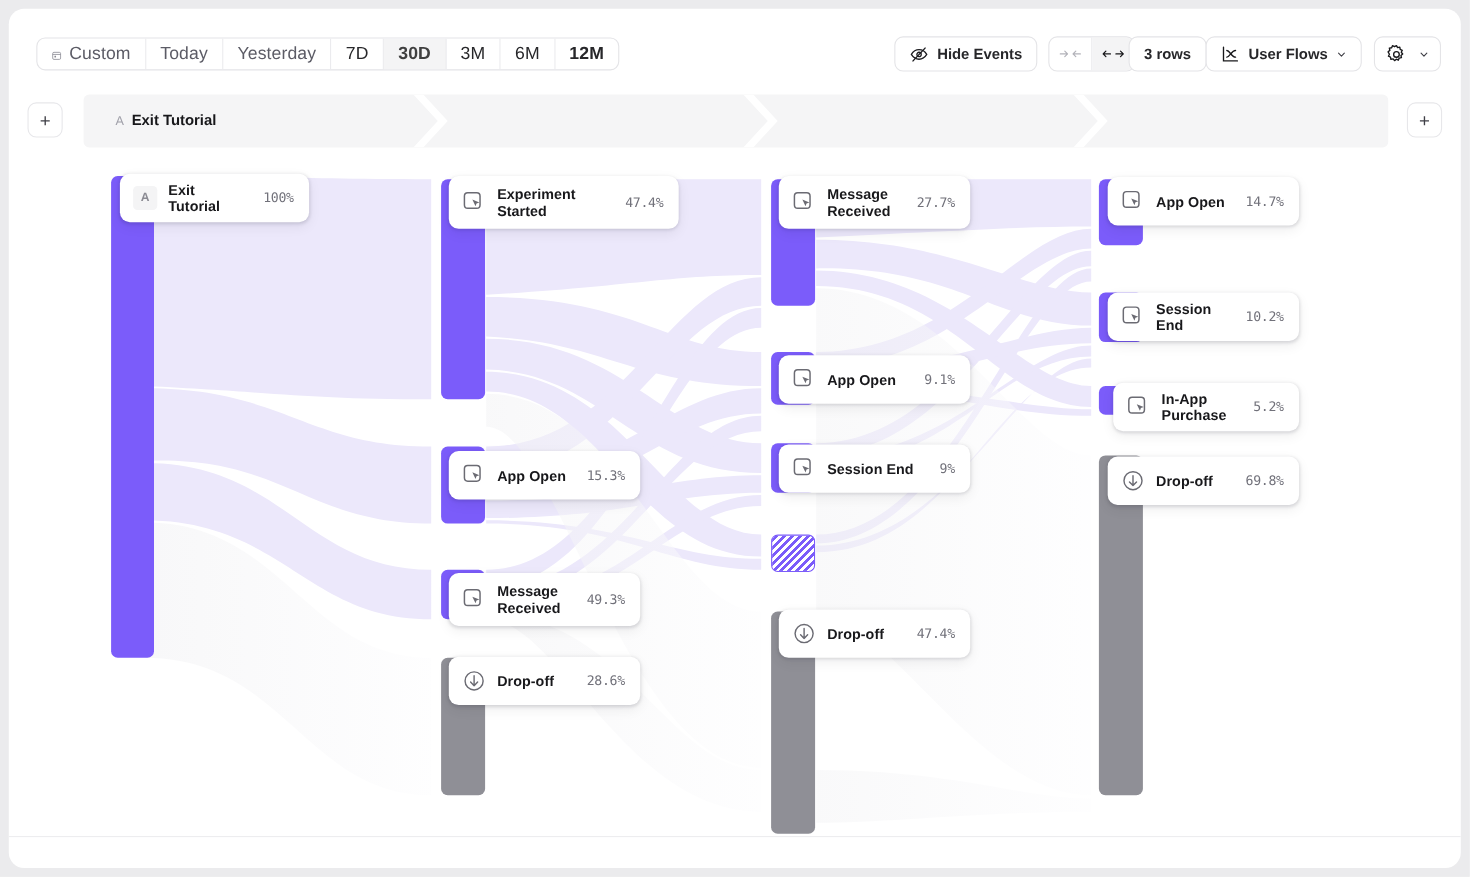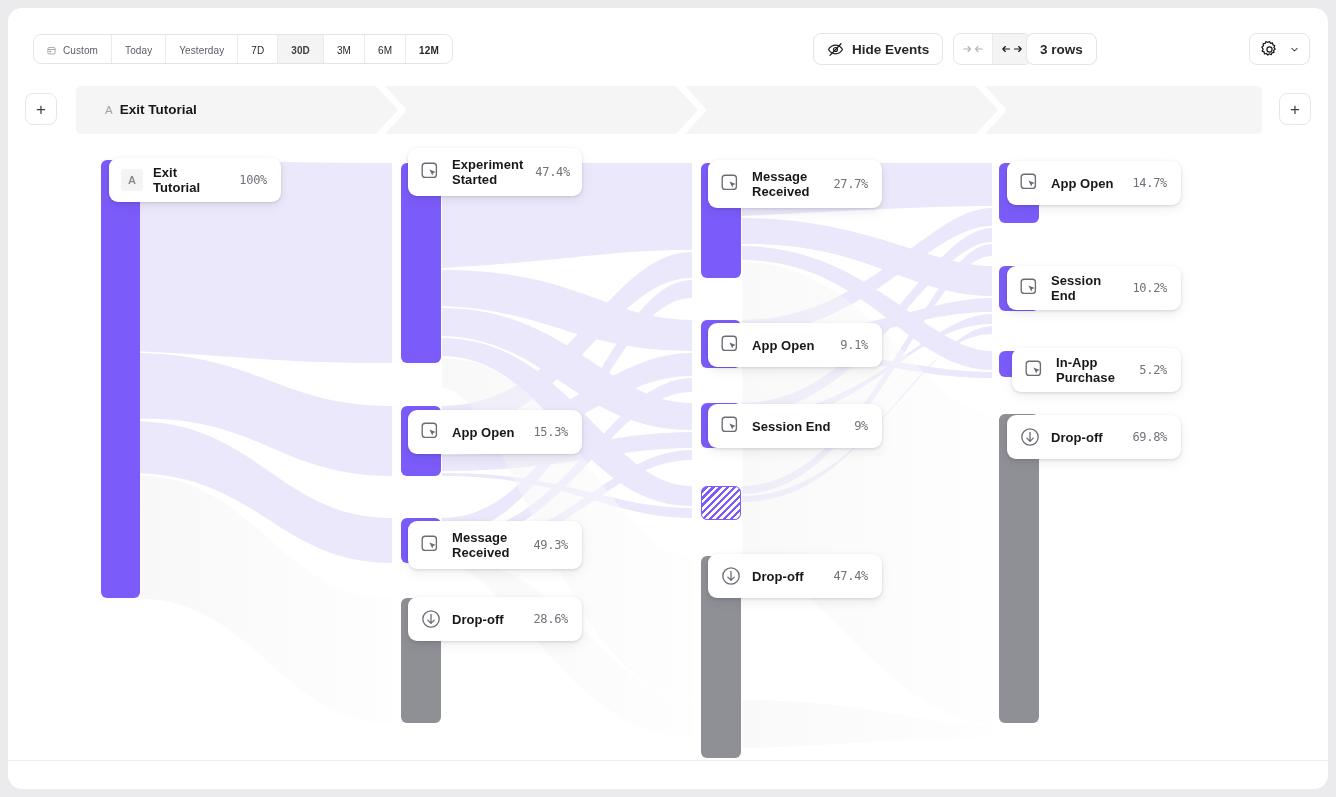--- a/index.html
+++ b/index.html
@@ -29,21 +29,21 @@
     border: 1px solid #e4e4e7;
     border-radius: 8px;
     background: #fff;
     overflow: hidden;
     height: 30px;
   }
   .seg-item {
     display: flex; align-items: center; justify-content: center;
     gap: 7px;
     padding: 0 13px;
-    font-size: 10px;
+    font-size: 16px;
     color: #5c5c66;
     border-right: 1px solid #ebebee;
     height: 100%;
     white-space: nowrap;
     letter-spacing: .1px;
   }
   .seg-item:last-child { border-right: none; font-weight: bold; }
   .seg-item.active { background: #f4f4f5; color: #404040; font-weight: 700; }
   .seg-item.strong { color: #27272a; }
 
@@ -203,20 +203,31 @@
           <path d="M9 6H1M4 3 1 6l3 3" fill="none" stroke="#18181b" stroke-width="1.4" stroke-linecap="round" stroke-linejoin="round"></path>
           <path d="M15 6h8M20 3l3 3-3 3" fill="none" stroke="#18181b" stroke-width="1.4" stroke-linecap="round" stroke-linejoin="round"></path>
         </svg>
       </div>
     </div>
 
     <div class="btn" id="rows-btn">
       <span>3 rows</span>
     </div>
 
+    <div class="btn" id="flows-btn">
+      <svg width="17" height="17" viewBox="0 0 18 18">
+        <path d="M2.4 2v13.2h13.4" fill="none" stroke="#18181b" stroke-width="1.3" stroke-linecap="round"></path>
+        <path d="M5.6 5.2c3 0 4.4 6.4 8.4 6.4" fill="none" stroke="#18181b" stroke-width="1.3" stroke-linecap="round"></path>
+        <path d="M5.6 11.6c3 0 4.4-6.4 8.4-6.4" fill="none" stroke="#18181b" stroke-width="1.3" stroke-linecap="round"></path>
+      </svg>
+      <span>User Flows</span>
+      <svg class="chev" viewBox="0 0 12 12">
+        <path d="M2.5 4.5 6 8l3.5-3.5" fill="none" stroke="#3f3f46" stroke-width="1.35" stroke-linecap="round" stroke-linejoin="round"></path>
+      </svg>
+    </div>
 
     <div class="btn" id="gear-btn">
       <svg width="19" height="19" viewBox="0 0 20 20">
         <circle cx="10" cy="10" r="2.7" fill="none" stroke="#18181b" stroke-width="1.3"></circle>
         <path d="M10 1.6l1.1 1.9 2.1-.5.4 2.2 2 .8-1 1.9 1.4 1.7-1.7 1.4.5 2.1-2.2.4-.8 2-1.9-1-1.7 1.4-1.4-1.7-2.1.5-.4-2.2-2-.8 1-1.9L2 7.5l1.7-1.4-.5-2.1 2.2-.4.8-2 1.9 1z" fill="none" stroke="#18181b" stroke-width="1.3" stroke-linejoin="round"></path>
       </svg>
       <svg class="chev" viewBox="0 0 12 12">
         <path d="M2.5 4.5 6 8l3.5-3.5" fill="none" stroke="#3f3f46" stroke-width="1.35" stroke-linecap="round" stroke-linejoin="round"></path>
       </svg>
     </div>
@@ -314,21 +325,21 @@
     </svg>
 
     <div class="node-bar purple" style="left:93px;top:22px;width:39px;height:438px"></div>
     <div class="node-card" style="left:101px;top:20px;width:172px">
       <span class="badge-a">A</span>
       <span class="node-name">Exit Tutorial</span>
       <span class="node-pct">100%</span>
     </div>
 
     <div class="node-bar purple" style="left:393px;top:25px;width:40px;height:200px"></div>
-    <div class="node-card tall" style="left:400px;top:10px;width:174px">
+    <div class="node-card tall" style="left:400px;top:22px;width:209px">
       <svg class="node-icon" viewBox="0 0 22 22">
         <rect x="2.2" y="2.2" width="14.2" height="14.2" rx="3" fill="none" stroke="#6b6b73" stroke-width="1.35"></rect>
         <path d="M9.4 8.4l6.4 2.6-2.6.9-.9 2.6z" fill="#6b6b73"></path>
       </svg>
       <span class="node-name">Experiment Started</span>
       <span class="node-pct">47.4%</span>
     </div>
 
     <div class="node-bar purple" style="left:393px;top:268px;width:40px;height:70px"></div>
     <div class="node-card" style="left:400px;top:272px;width:174px">

